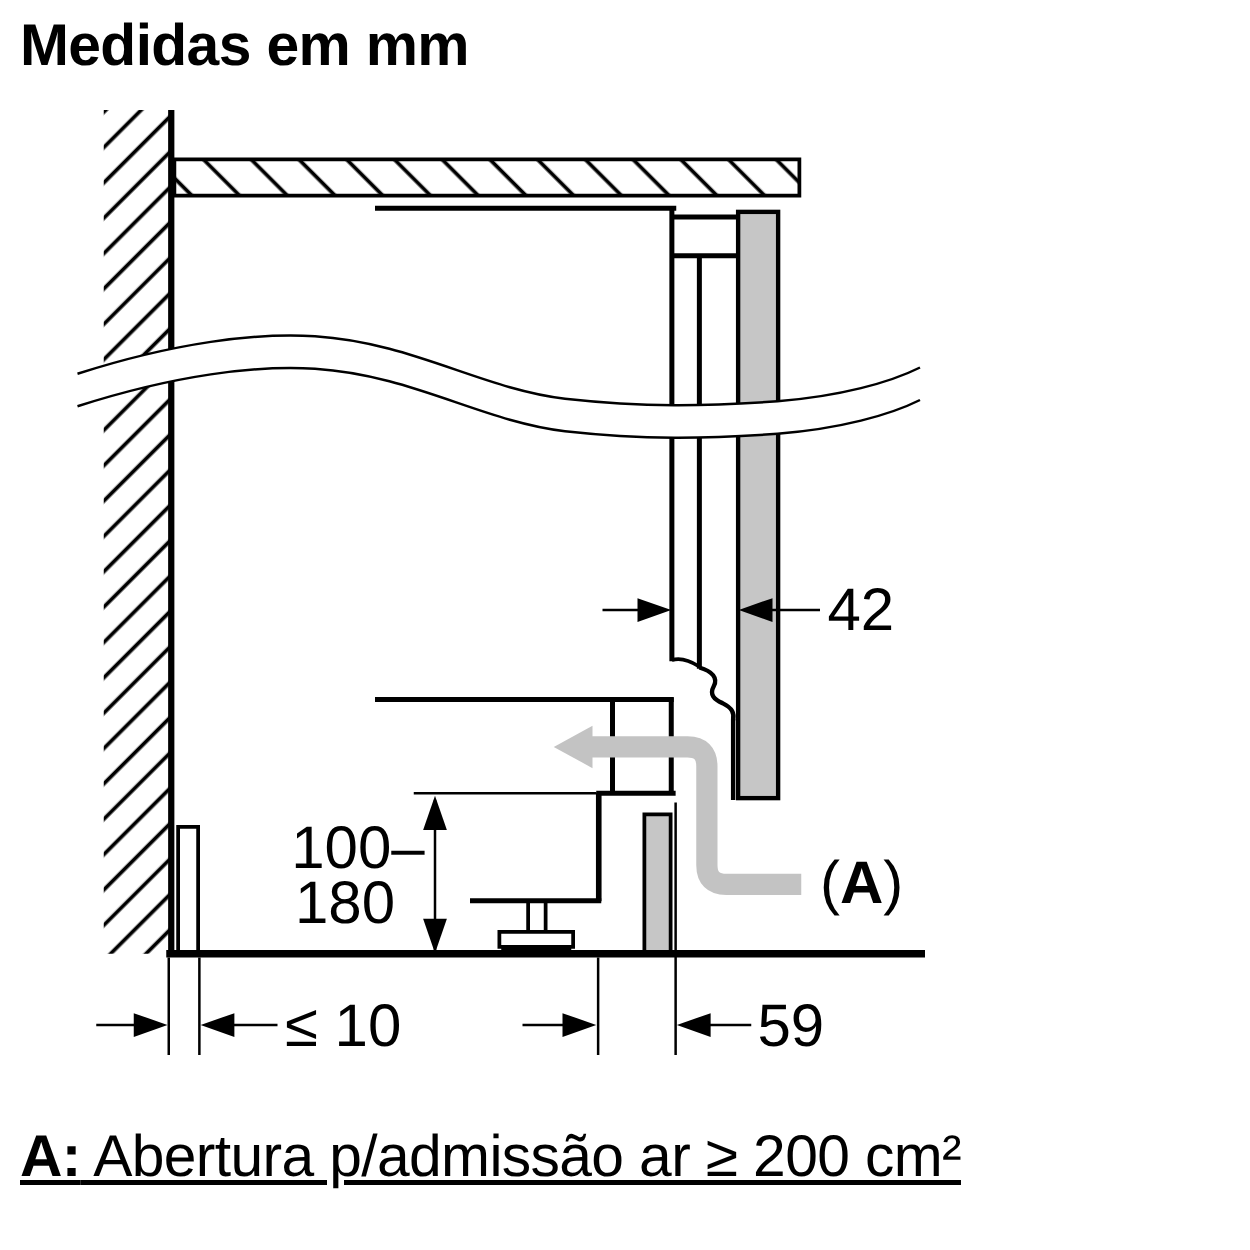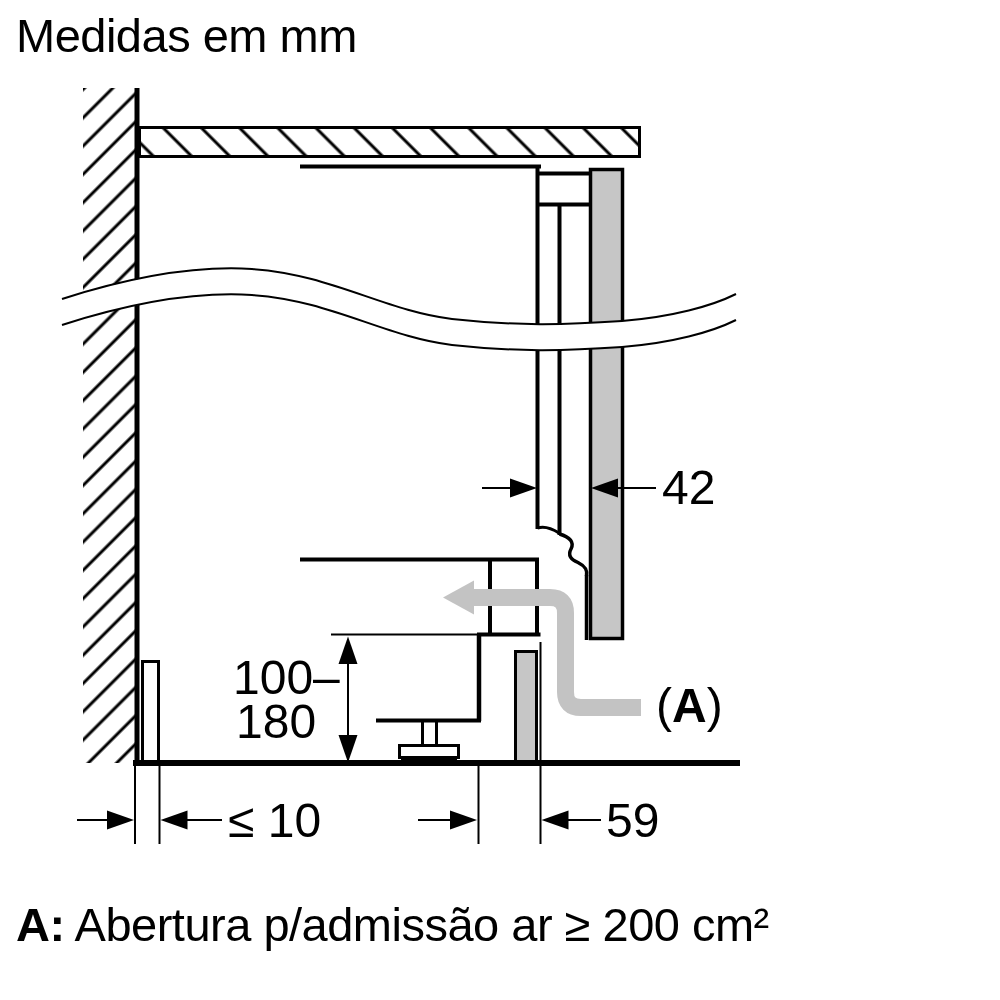--- a/index.html
+++ b/index.html
@@ -1,21 +1,21 @@
 <!DOCTYPE html>
 <html><head>
 <meta charset="utf-8">
 <style>
   html,body{margin:0;padding:0;background:#ffffff;}
   .page{position:relative;width:1000px;height:1000px;background:#ffffff;overflow:hidden;
         font-family:"Liberation Sans", sans-serif;color:#000;}
-  .title{position:absolute;left:16px;top:8px;font-size:47px;font-weight:400;
+  .title{position:absolute;left:16px;top:8px;font-size:47px;font-weight:700;
          letter-spacing:-0.5px;white-space:nowrap;}
   .footer{position:absolute;left:16px;top:897px;font-size:47px;font-weight:400;
-          letter-spacing:-0.5px;white-space:nowrap;}
+          letter-spacing:-0.5px;white-space:nowrap;text-decoration:underline;}
   .footer .b{font-weight:700;}
   svg{position:absolute;left:0;top:0;}
   svg text{font-family:"Liberation Sans", sans-serif;font-size:48px;fill:#000;}
   svg text .bold{font-weight:700;}
 </style>
 </head>
 <body>
 
 <div class="page">
 

